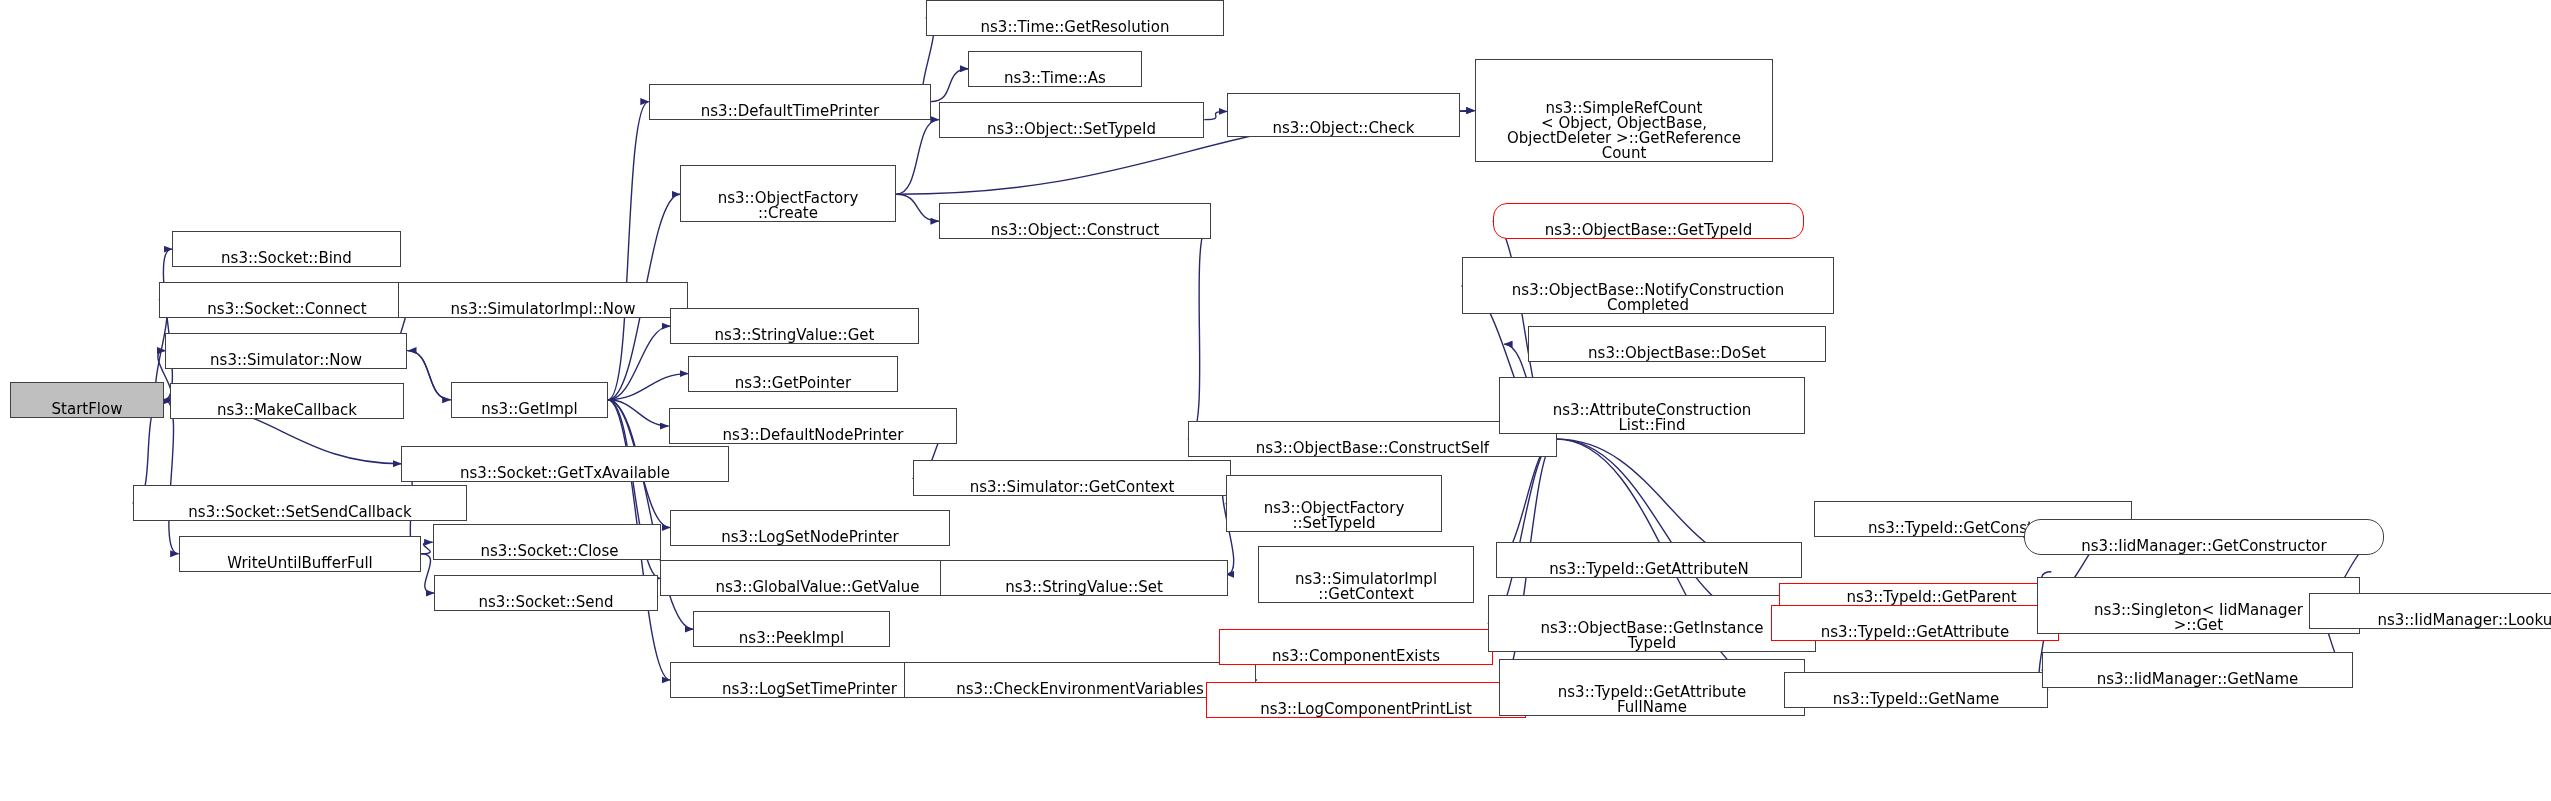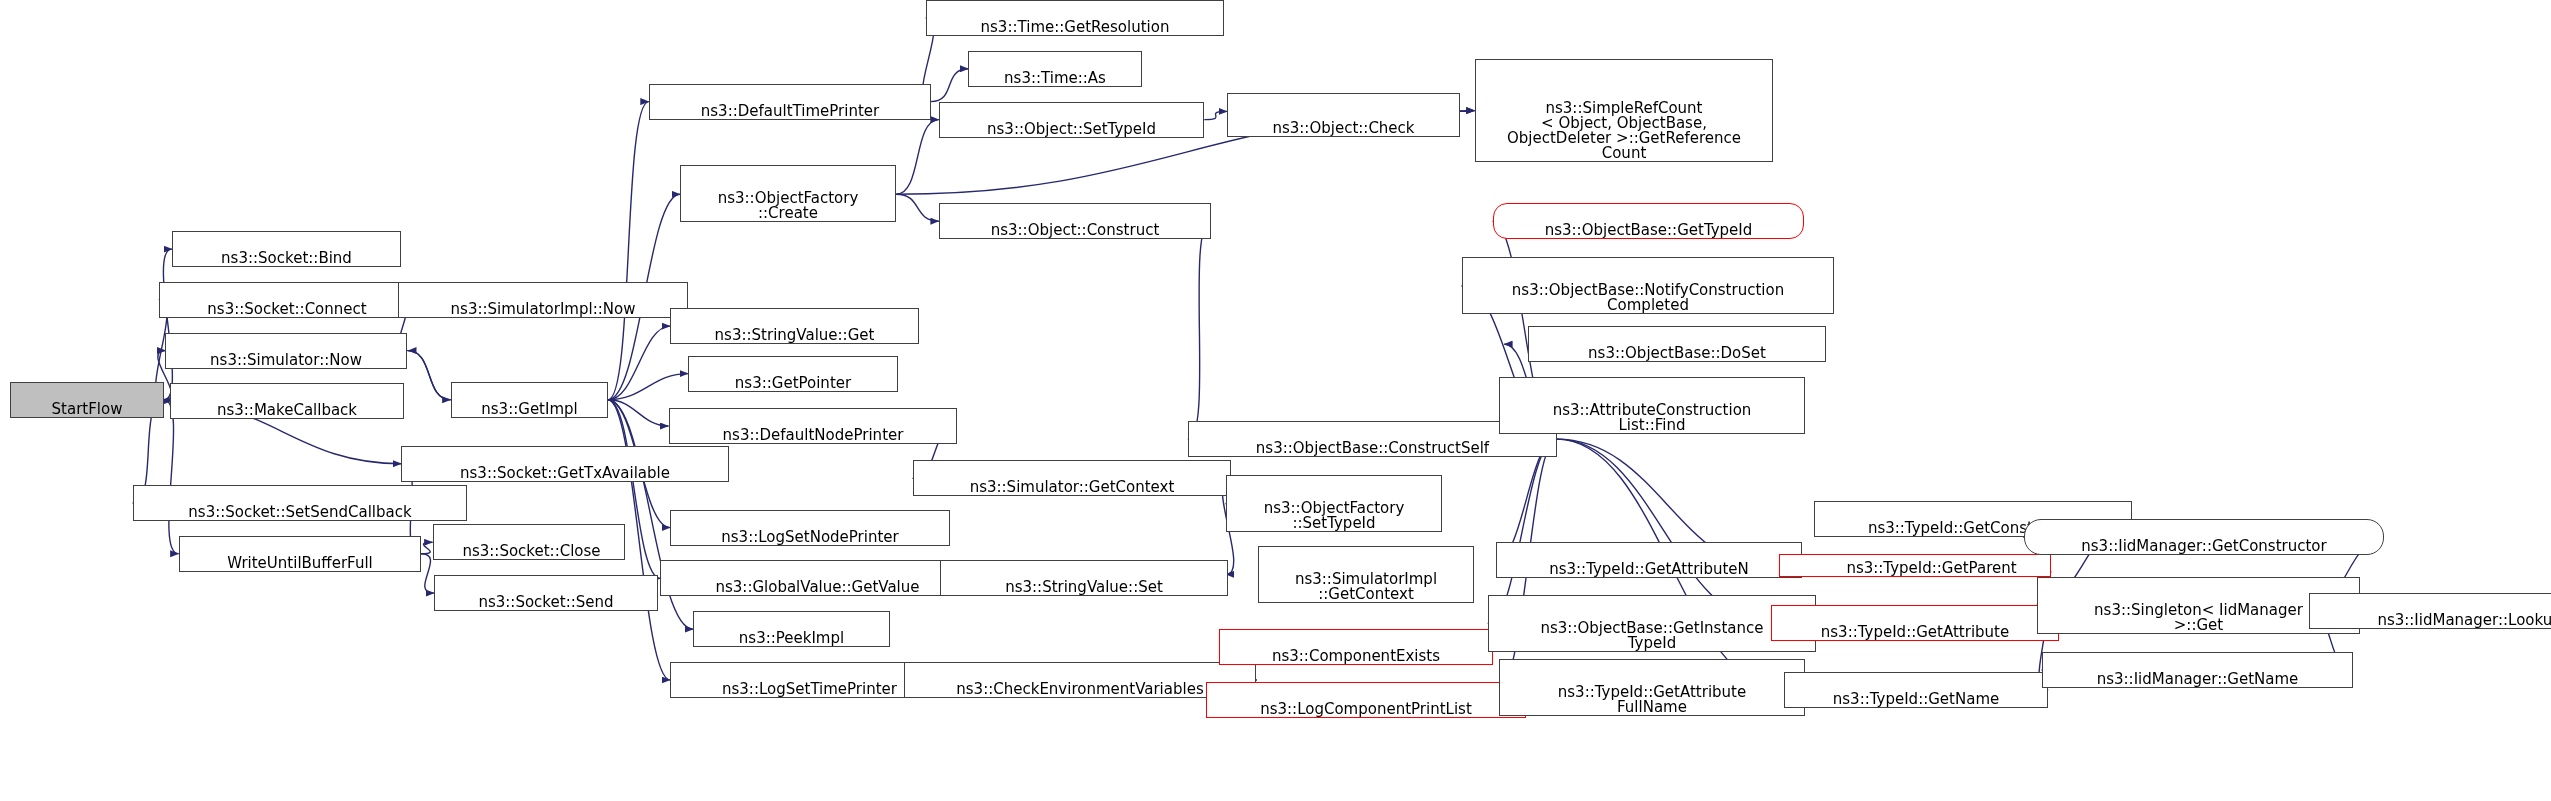--- a/index.html
+++ b/index.html
@@ -110,21 +110,21 @@
   <div id="node-layer">
       <div class="node root" style="left: 10px; top: 382px; width: 154px; height: 36px;"><span>StartFlow</span></div>
       <div class="node" style="left: 172px; top: 231px; width: 229px; height: 36px;"><span>ns3::Socket::Bind</span></div>
       <div class="node" style="left: 159px; top: 282px; width: 256px; height: 36px;"><span>ns3::Socket::Connect</span></div>
       <div class="node" style="left: 165px; top: 333px; width: 242px; height: 36px;"><span>ns3::Simulator::Now</span></div>
       <div class="node" style="left: 170px; top: 383px; width: 234px; height: 36px;"><span>ns3::MakeCallback</span></div>
       <div class="node" style="left: 133px; top: 485px; width: 334px; height: 36px;"><span>ns3::Socket::SetSendCallback</span></div>
       <div class="node" style="left: 179px; top: 536px; width: 242px; height: 36px;"><span>WriteUntilBufferFull</span></div>
       <div class="node" style="left: 398px; top: 282px; width: 290px; height: 36px;"><span>ns3::SimulatorImpl::Now</span></div>
       <div class="node" style="left: 401px; top: 446px; width: 328px; height: 36px;"><span>ns3::Socket::GetTxAvailable</span></div>
-      <div class="node" style="left: 433px; top: 524px; width: 192px; height: 36px; padding-left: 8px;"><span>ns3::Socket::Close</span></div>
+      <div class="node" style="left: 433px; top: 524px; width: 228px; height: 36px; padding-left: 8px;"><span>ns3::Socket::Close</span></div>
       <div class="node" style="left: 434px; top: 575px; width: 224px; height: 36px;"><span>ns3::Socket::Send</span></div>
       <div class="node" style="left: 451px; top: 382px; width: 157px; height: 36px;"><span>ns3::GetImpl</span></div>
       <div class="node" style="left: 649px; top: 84px; width: 282px; height: 36px;"><span>ns3::DefaultTimePrinter</span></div>
       <div class="node" style="left: 680px; top: 165px; width: 216px; height: 57px;"><span>ns3::ObjectFactory
 ::Create</span></div>
       <div class="node" style="left: 670px; top: 308px; width: 249px; height: 36px;"><span>ns3::StringValue::Get</span></div>
       <div class="node" style="left: 688px; top: 356px; width: 210px; height: 36px;"><span>ns3::GetPointer</span></div>
       <div class="node" style="left: 669px; top: 408px; width: 288px; height: 36px;"><span>ns3::DefaultNodePrinter</span></div>
       <div class="node" style="left: 670px; top: 510px; width: 280px; height: 36px;"><span>ns3::LogSetNodePrinter</span></div>
       <div class="node" style="left: 660px; top: 560px; width: 315px; height: 36px;"><span>ns3::GlobalValue::GetValue</span></div>
@@ -154,21 +154,21 @@
 Completed</span></div>
       <div class="node" style="left: 1504px; top: 326px; width: 298px; height: 36px; margin-left: 24px;"><span>ns3::ObjectBase::DoSet</span></div>
       <div class="node" style="left: 1499px; top: 377px; width: 306px; height: 57px;"><span>ns3::AttributeConstruction
 List::Find</span></div>
       <div class="node" style="left: 1496px; top: 542px; width: 306px; height: 36px;"><span>ns3::TypeId::GetAttributeN</span></div>
       <div class="node" style="left: 1488px; top: 595px; width: 328px; height: 57px;"><span>ns3::ObjectBase::GetInstance
 TypeId</span></div>
       <div class="node" style="left: 1499px; top: 659px; width: 306px; height: 57px;"><span>ns3::TypeId::GetAttribute
 FullName</span></div>
       <div class="node" style="left: 1814px; top: 501px; width: 318px; height: 36px;"><span>ns3::TypeId::GetConstructor</span></div>
-      <div class="node hot" style="left: 1779px; top: 554px; width: 272px; height: 23px; padding-left: 36px;"><span>ns3::TypeId::GetParent</span></div>
+      <div class="node hot" style="left: 1779px; top: 583px; width: 272px; height: 23px; padding-left: 36px;"><span>ns3::TypeId::GetParent</span></div>
       <div class="node hot" style="left: 1771px; top: 605px; width: 288px; height: 36px;"><span>ns3::TypeId::GetAttribute</span></div>
       <div class="node" style="left: 1784px; top: 672px; width: 264px; height: 36px;"><span>ns3::TypeId::GetName</span></div>
       <div class="node" style="left: 2024px; top: 519px; width: 360px; height: 36px; border-radius: 17px;"><span>ns3::IidManager::GetConstructor</span></div>
       <div class="node" style="left: 2037px; top: 577px; width: 323px; height: 57px;"><span>ns3::Singleton&lt; IidManager
 &gt;::Get</span></div>
       <div class="node" style="left: 2042px; top: 652px; width: 311px; height: 36px;"><span>ns3::IidManager::GetName</span></div>
       <div class="node" style="left: 2309px; top: 593px; width: 408px; height: 36px;"><span>ns3::IidManager::LookupInformation</span></div>
     </div>
 </div>
 

